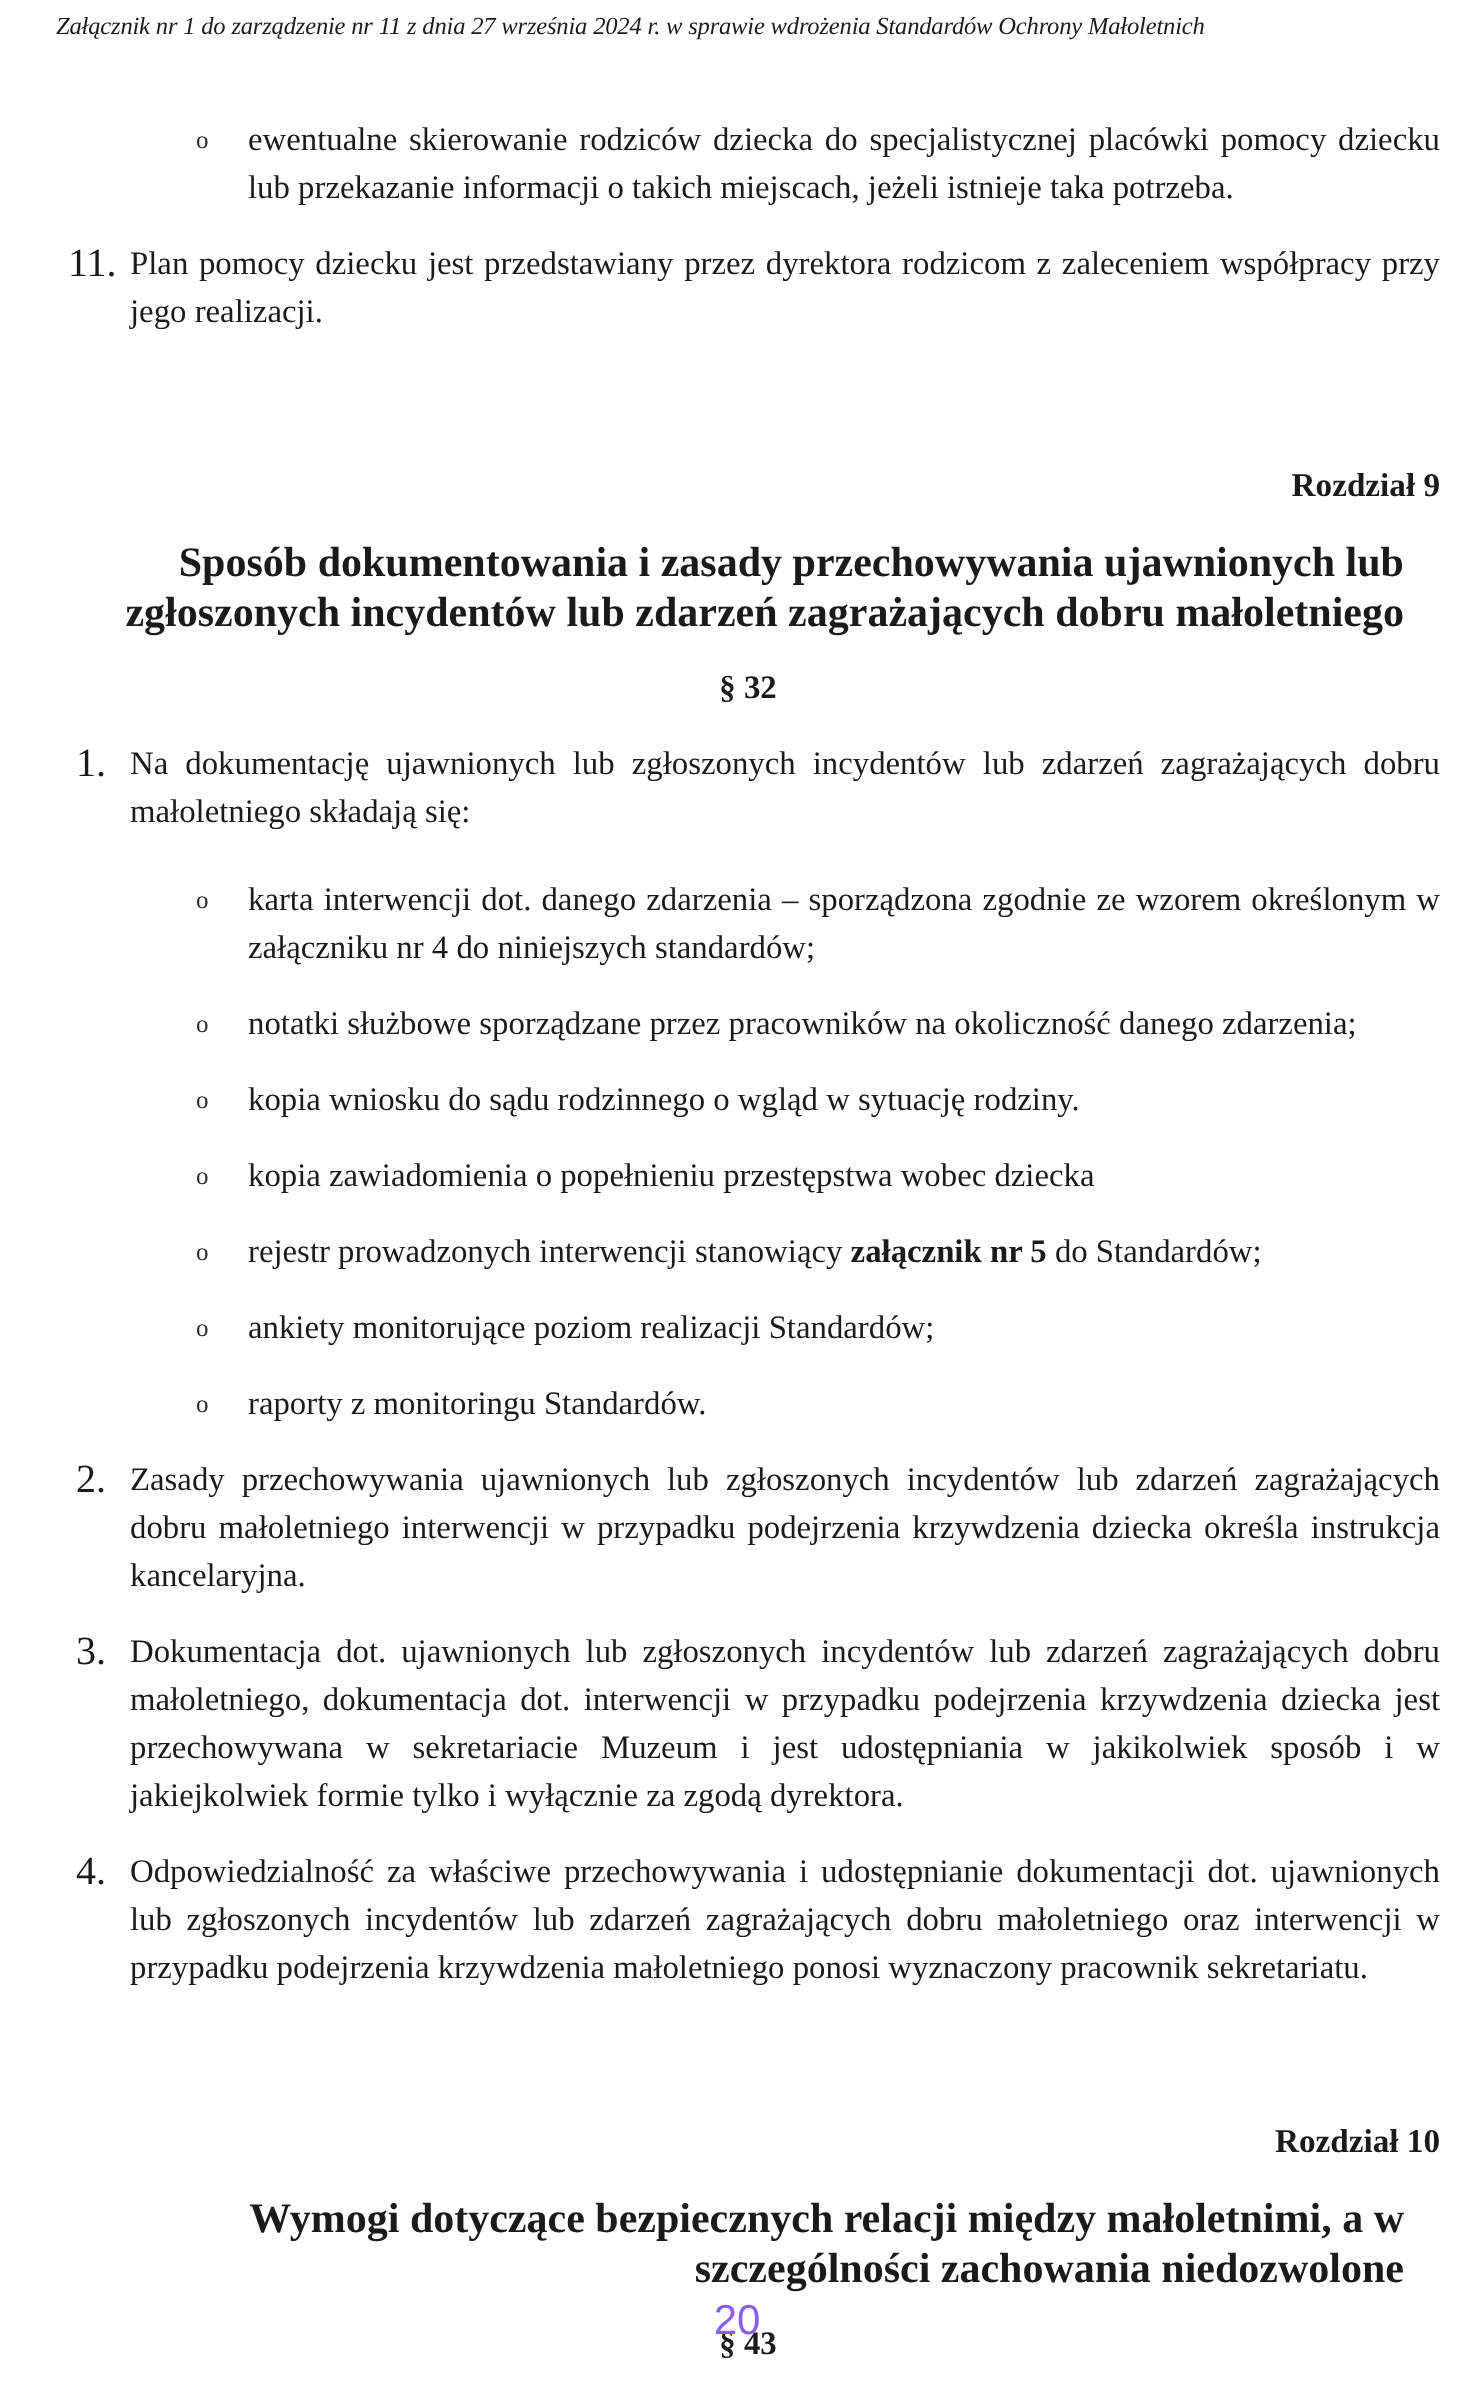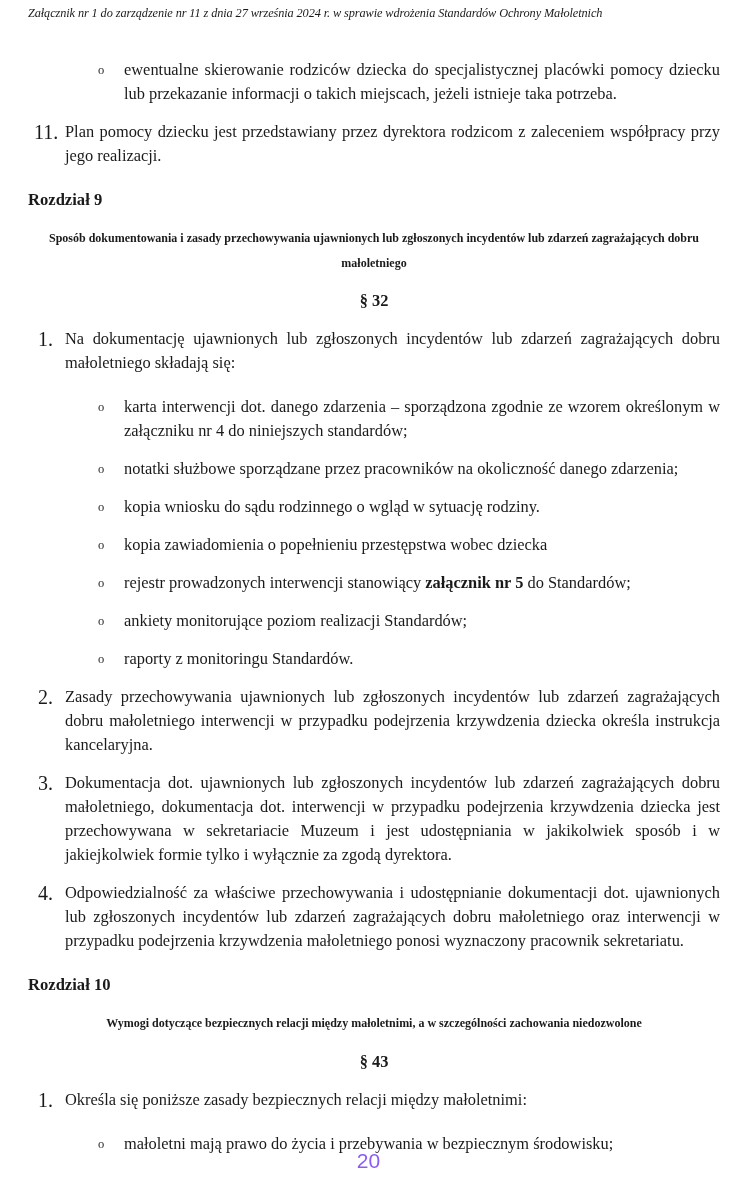--- a/index.html
+++ b/index.html
@@ -80,29 +80,30 @@
     top: 0;
     font-size: 12.5px;
     line-height: 24.5px;
     color: #2a2a2a;
   }
   .gap-md { height: 14px; }
   .gap-lg { height: 20px; }
 
   
   .chapter {
-    text-align: left;
+    text-align: right;
     font-weight: bold;
     font-size: 16.6px;
     line-height: 24px;
+    margin-top: 43px;
   }
   .chapter-title {
-    text-align: center;
+    text-align: right;
     font-weight: bold;
-    font-size: 12px;
+    font-size: 21px;
     line-height: 24.5px;
     padding: 0 18px;
   }
   .section-mark {
     text-align: center;
     font-weight: bold;
     font-size: 16.4px;
     line-height: 24px;
   }
 

